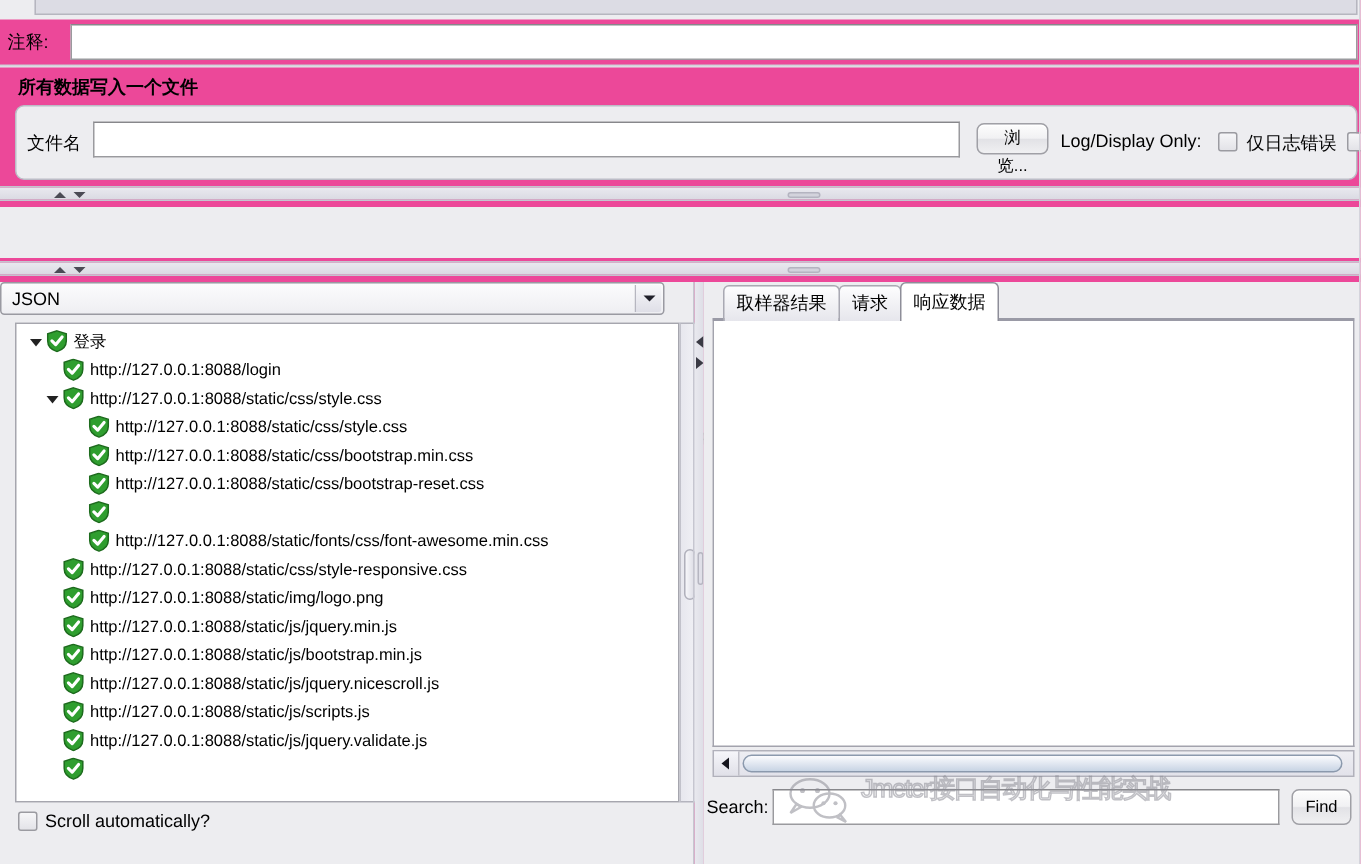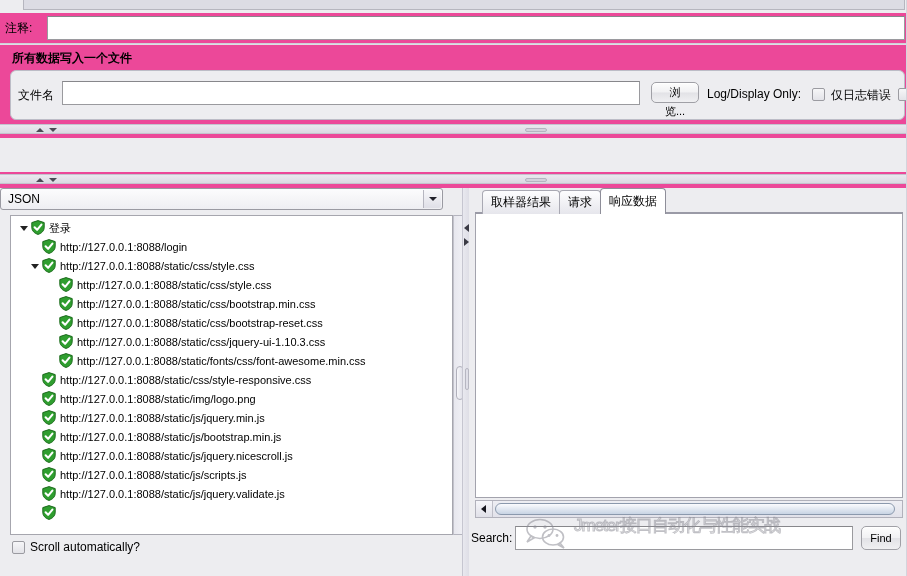--- a/index.html
+++ b/index.html
@@ -325,21 +325,21 @@
                 <path d="M7 0.6 L13.2 2.6 V7.2 C13.2 10.9 10.6 13.3 7 14.4 C3.4 13.3 0.8 10.9 0.8 7.2 V2.6 Z" fill="#2f9e2f" stroke="#1d6b1d" stroke-width="1"></path>
                 <path d="M3.6 7.3 L6.1 9.8 L10.4 4.6" fill="none" stroke="#ffffff" stroke-width="2.1" stroke-linecap="round" stroke-linejoin="round"></path>
               </svg></span><span class="txt">http://127.0.0.1:8088/static/css/bootstrap.min.css</span></div>
           <div class="node lvl2"><span class="shield"><svg width="14" height="15" viewBox="0 0 14 15">
                 <path d="M7 0.6 L13.2 2.6 V7.2 C13.2 10.9 10.6 13.3 7 14.4 C3.4 13.3 0.8 10.9 0.8 7.2 V2.6 Z" fill="#2f9e2f" stroke="#1d6b1d" stroke-width="1"></path>
                 <path d="M3.6 7.3 L6.1 9.8 L10.4 4.6" fill="none" stroke="#ffffff" stroke-width="2.1" stroke-linecap="round" stroke-linejoin="round"></path>
               </svg></span><span class="txt">http://127.0.0.1:8088/static/css/bootstrap-reset.css</span></div>
           <div class="node lvl2"><span class="shield"><svg width="14" height="15" viewBox="0 0 14 15">
                 <path d="M7 0.6 L13.2 2.6 V7.2 C13.2 10.9 10.6 13.3 7 14.4 C3.4 13.3 0.8 10.9 0.8 7.2 V2.6 Z" fill="#2f9e2f" stroke="#1d6b1d" stroke-width="1"></path>
                 <path d="M3.6 7.3 L6.1 9.8 L10.4 4.6" fill="none" stroke="#ffffff" stroke-width="2.1" stroke-linecap="round" stroke-linejoin="round"></path>
-              </svg></span><span class="txt">http://127.0.0.1:8088/static/css/jquery-ui-1.10.3.css</span></div>
+              </svg></span></div>
           <div class="node lvl2"><span class="shield"><svg width="14" height="15" viewBox="0 0 14 15">
                 <path d="M7 0.6 L13.2 2.6 V7.2 C13.2 10.9 10.6 13.3 7 14.4 C3.4 13.3 0.8 10.9 0.8 7.2 V2.6 Z" fill="#2f9e2f" stroke="#1d6b1d" stroke-width="1"></path>
                 <path d="M3.6 7.3 L6.1 9.8 L10.4 4.6" fill="none" stroke="#ffffff" stroke-width="2.1" stroke-linecap="round" stroke-linejoin="round"></path>
               </svg></span><span class="txt">http://127.0.0.1:8088/static/fonts/css/font-awesome.min.css</span></div>
           <div class="node lvl1"><span class="shield"><svg width="14" height="15" viewBox="0 0 14 15">
                 <path d="M7 0.6 L13.2 2.6 V7.2 C13.2 10.9 10.6 13.3 7 14.4 C3.4 13.3 0.8 10.9 0.8 7.2 V2.6 Z" fill="#2f9e2f" stroke="#1d6b1d" stroke-width="1"></path>
                 <path d="M3.6 7.3 L6.1 9.8 L10.4 4.6" fill="none" stroke="#ffffff" stroke-width="2.1" stroke-linecap="round" stroke-linejoin="round"></path>
               </svg></span><span class="txt">http://127.0.0.1:8088/static/css/style-responsive.css</span></div>
           <div class="node lvl1"><span class="shield"><svg width="14" height="15" viewBox="0 0 14 15">
                 <path d="M7 0.6 L13.2 2.6 V7.2 C13.2 10.9 10.6 13.3 7 14.4 C3.4 13.3 0.8 10.9 0.8 7.2 V2.6 Z" fill="#2f9e2f" stroke="#1d6b1d" stroke-width="1"></path>

